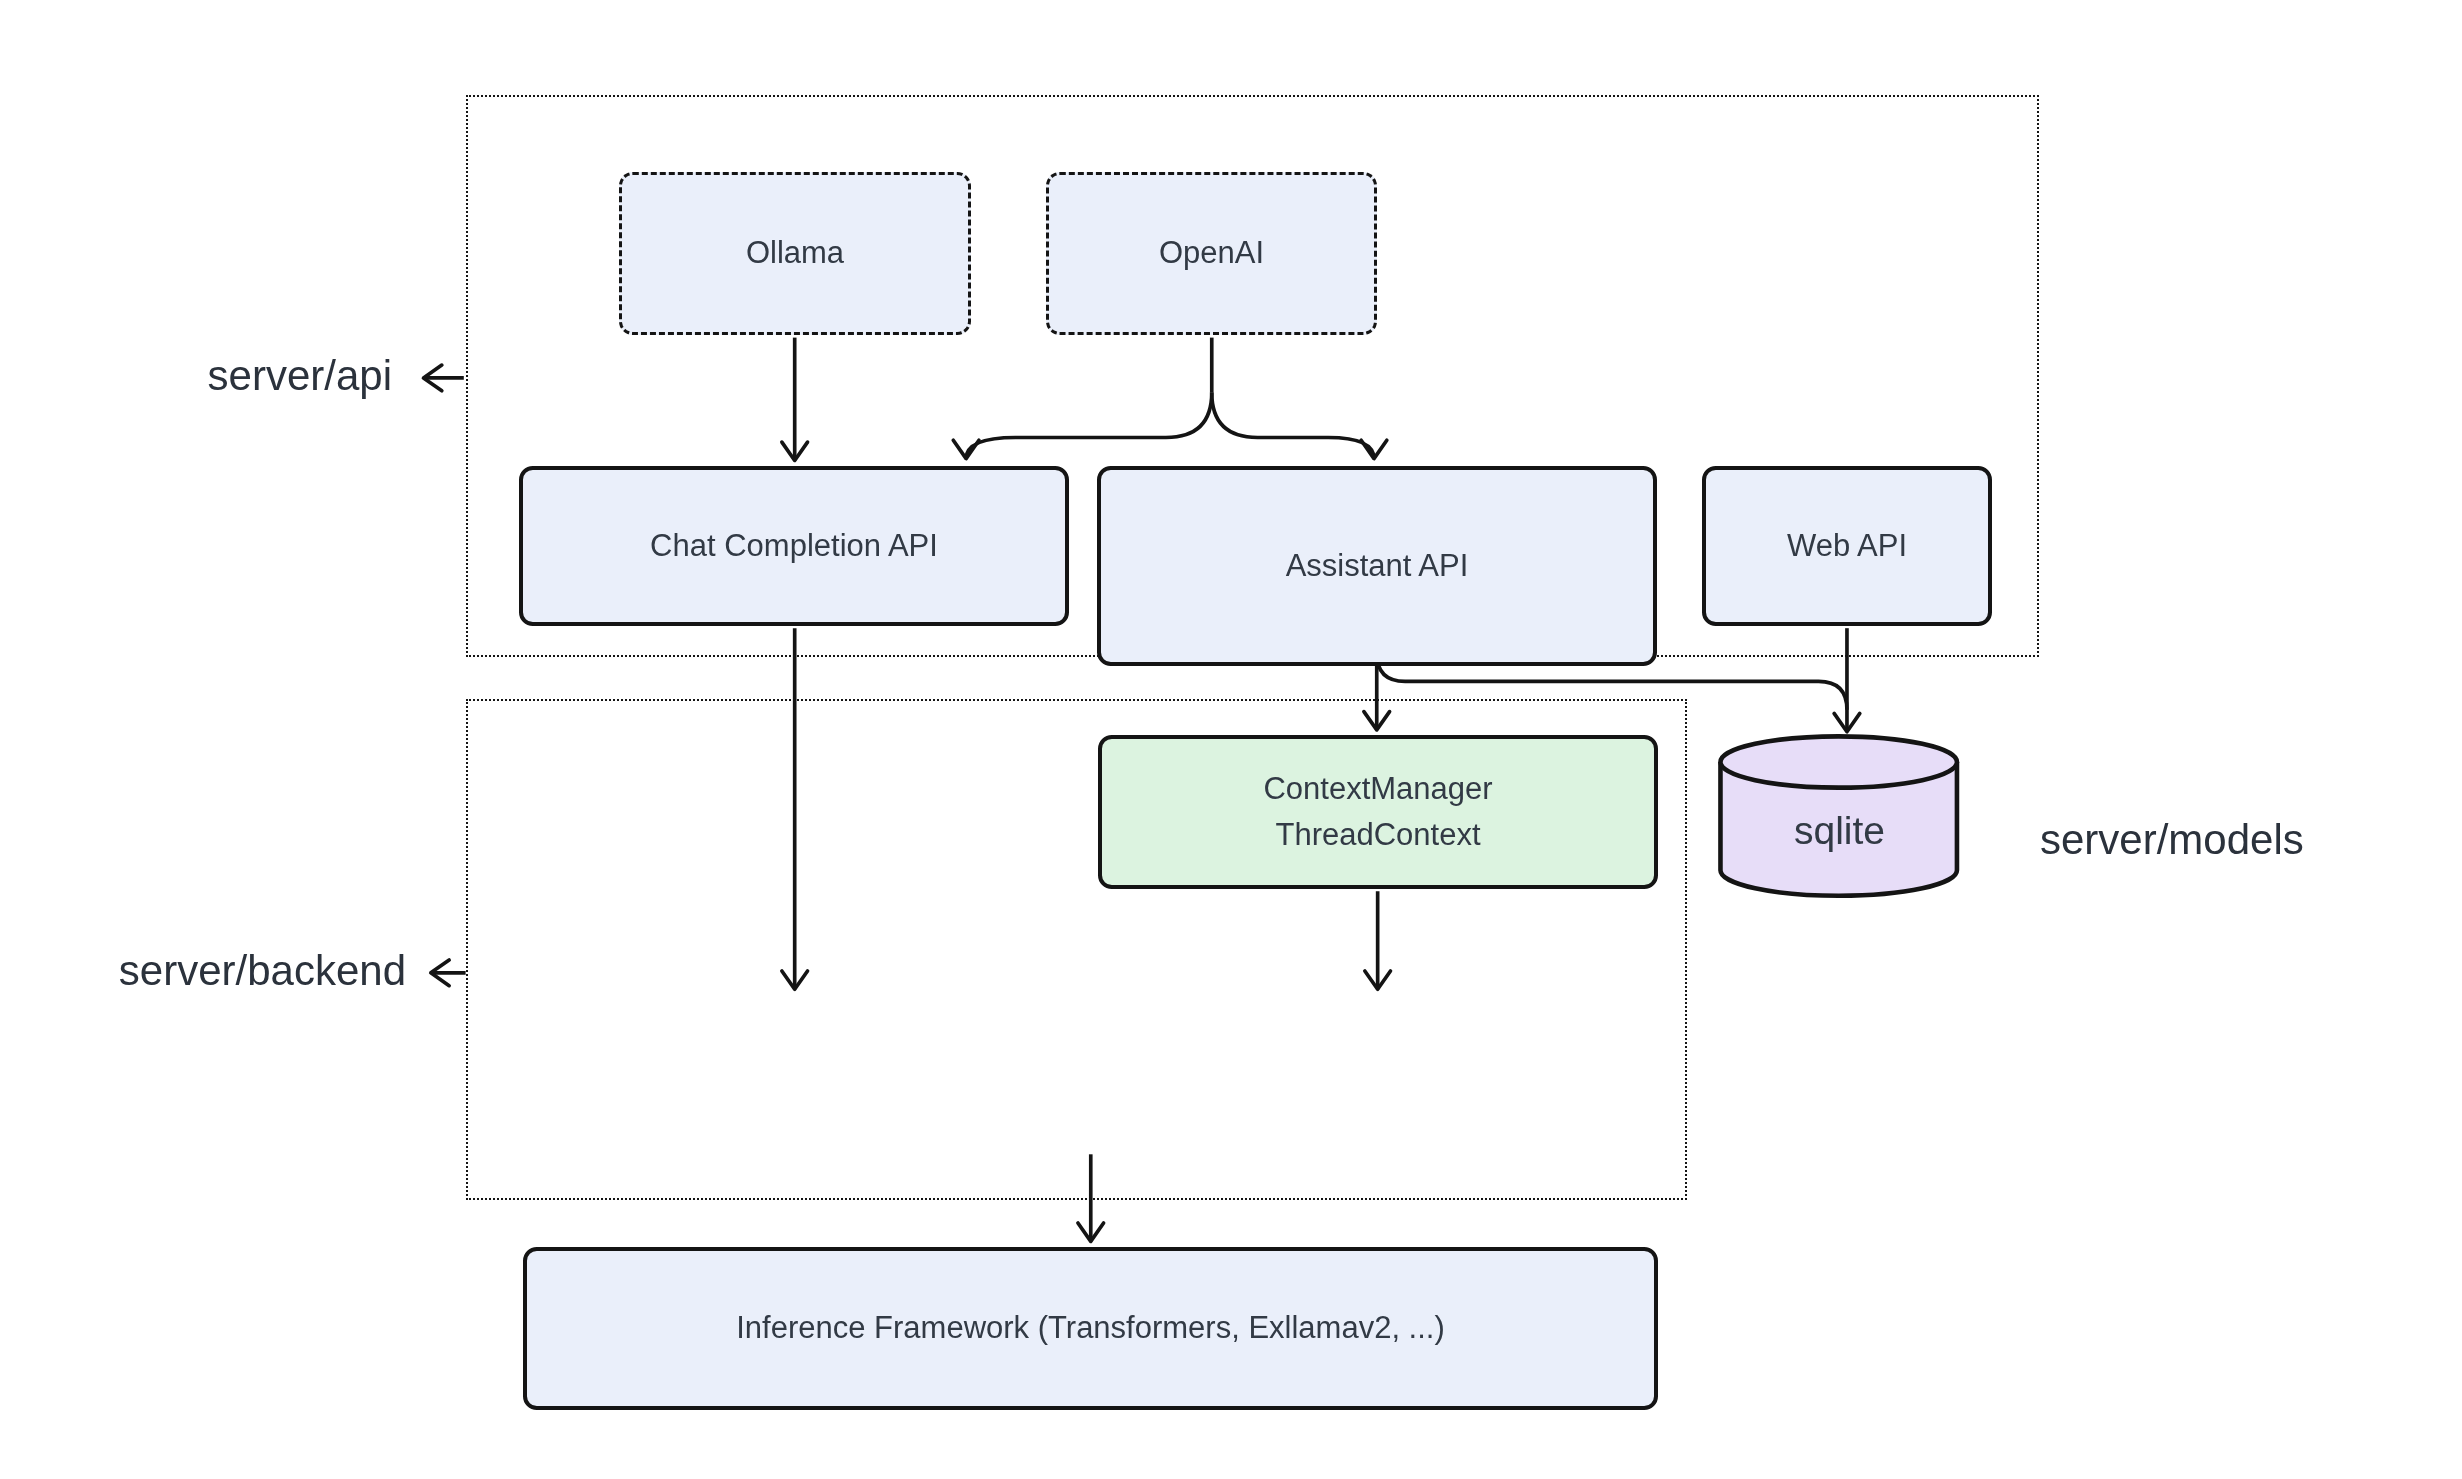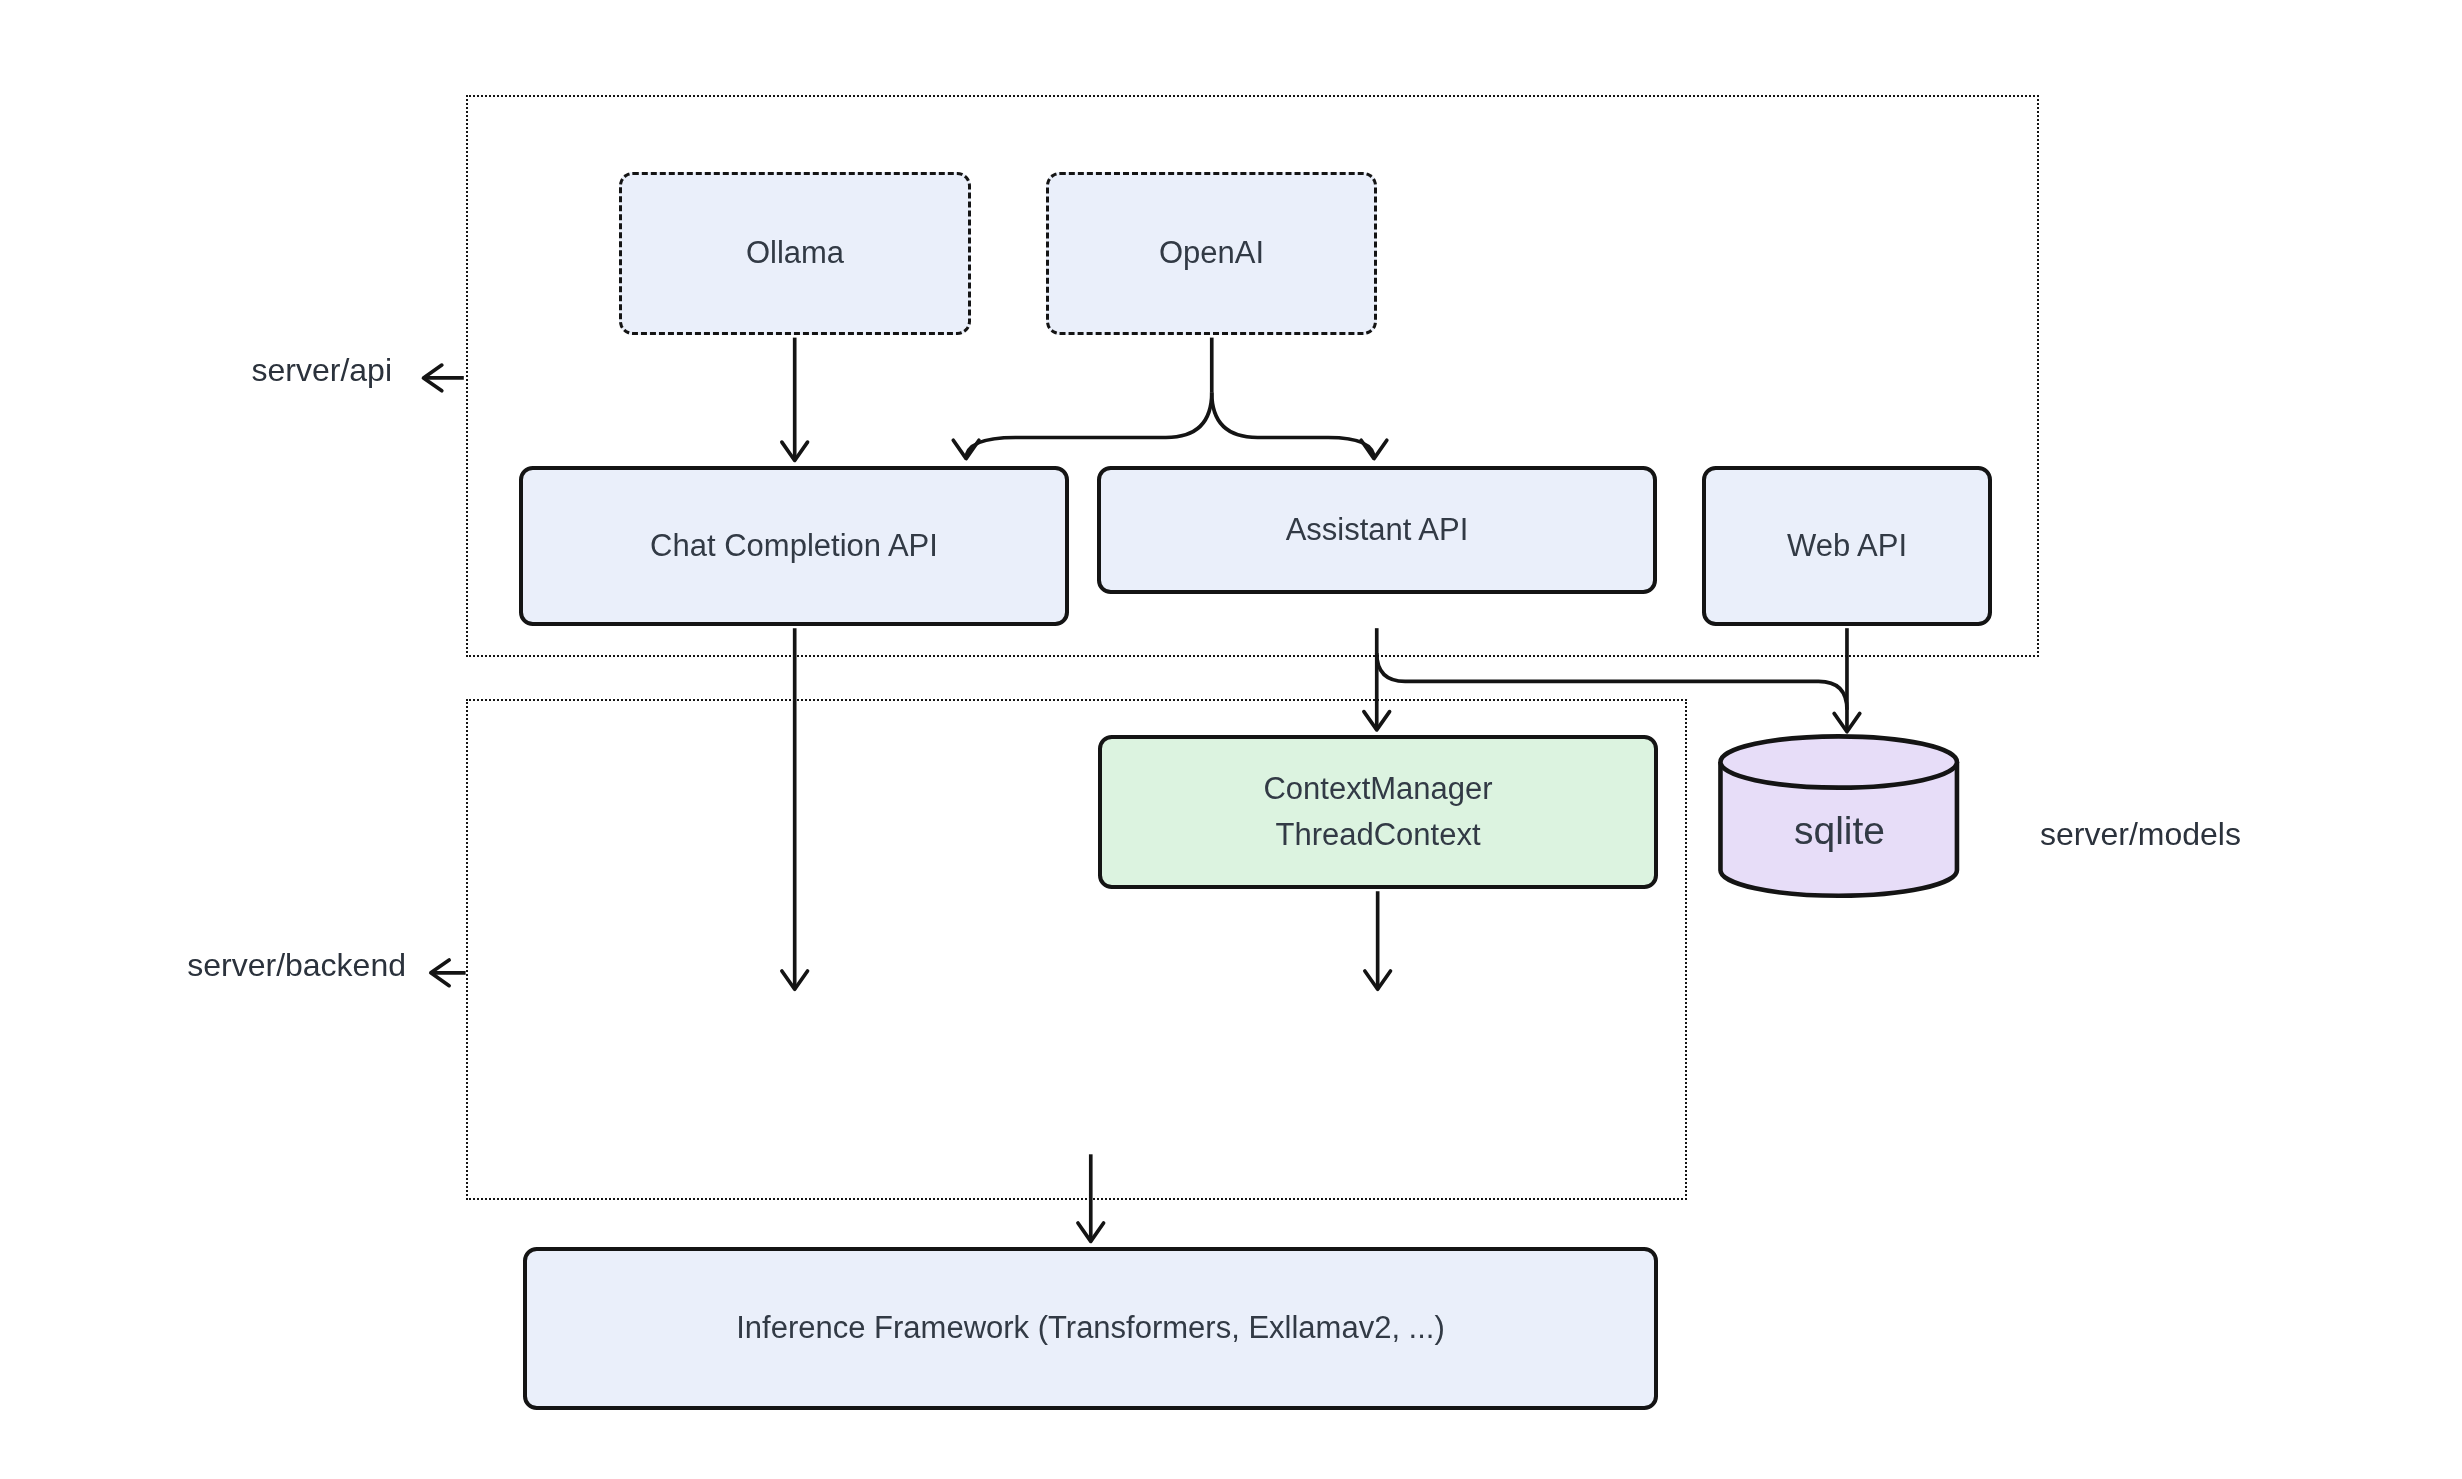--- a/index.html
+++ b/index.html
@@ -47,38 +47,38 @@
     border-radius: 13.8px;
     background: #eaeffa;
     font-size: 31px;
     line-height: 1.5;
     color: #323a45;
   }
   .node.dashed { border: 3.7px dashed #141414; }
   #node-ollama              { left: 619px;  top: 172px;  width: 352px;  height: 163px; }
   #node-openai              { left: 1046px; top: 172px;  width: 331px;  height: 163px; }
   #node-chat-completion-api { left: 519px;  top: 466px;  width: 550px;  height: 160px; }
-  #node-assistant-api       { left: 1097px; top: 466px;  width: 560px;  height: 128px; }
+  #node-assistant-api       { left: 1097px; top: 466px;  width: 560px;  height: 200px; }
   #node-web-api             { left: 1702px; top: 466px;  width: 290px;  height: 160px; }
   #node-context-manager     { left: 1098px; top: 735px;  width: 560px;  height: 154px; background: #dcf3e0; }
   #node-backend-interface   { left: 523px;  top: 995px; width: 1135px; height: 158px; background: #fcf0cc; }
   #node-inference-framework { left: 523px;  top: 1247px; width: 1135px; height: 163px; }
 
   
   #label-sqlite {
     position: absolute;
     left: 1721px; top: 799px; width: 237px; height: 64px;
     display: flex; align-items: center; justify-content: center;
     font-size: 39px; color: #323a45;
   }
 
   
   .side-label {
     position: absolute;
-    font-size: 32px;
+    font-size: 42px;
     color: #2b323c;
     white-space: nowrap;
   }
   #label-server-api     { left: 119px;  top: 352px;  width: 273px; text-align: right; }
   #label-server-backend { left: 78px;   top: 947px; width: 328px; text-align: right; }
   #label-server-models  { left: 2040px; top: 816px;  width: 330px; text-align: left; }
 </style>
 </head>
 <body>
 

